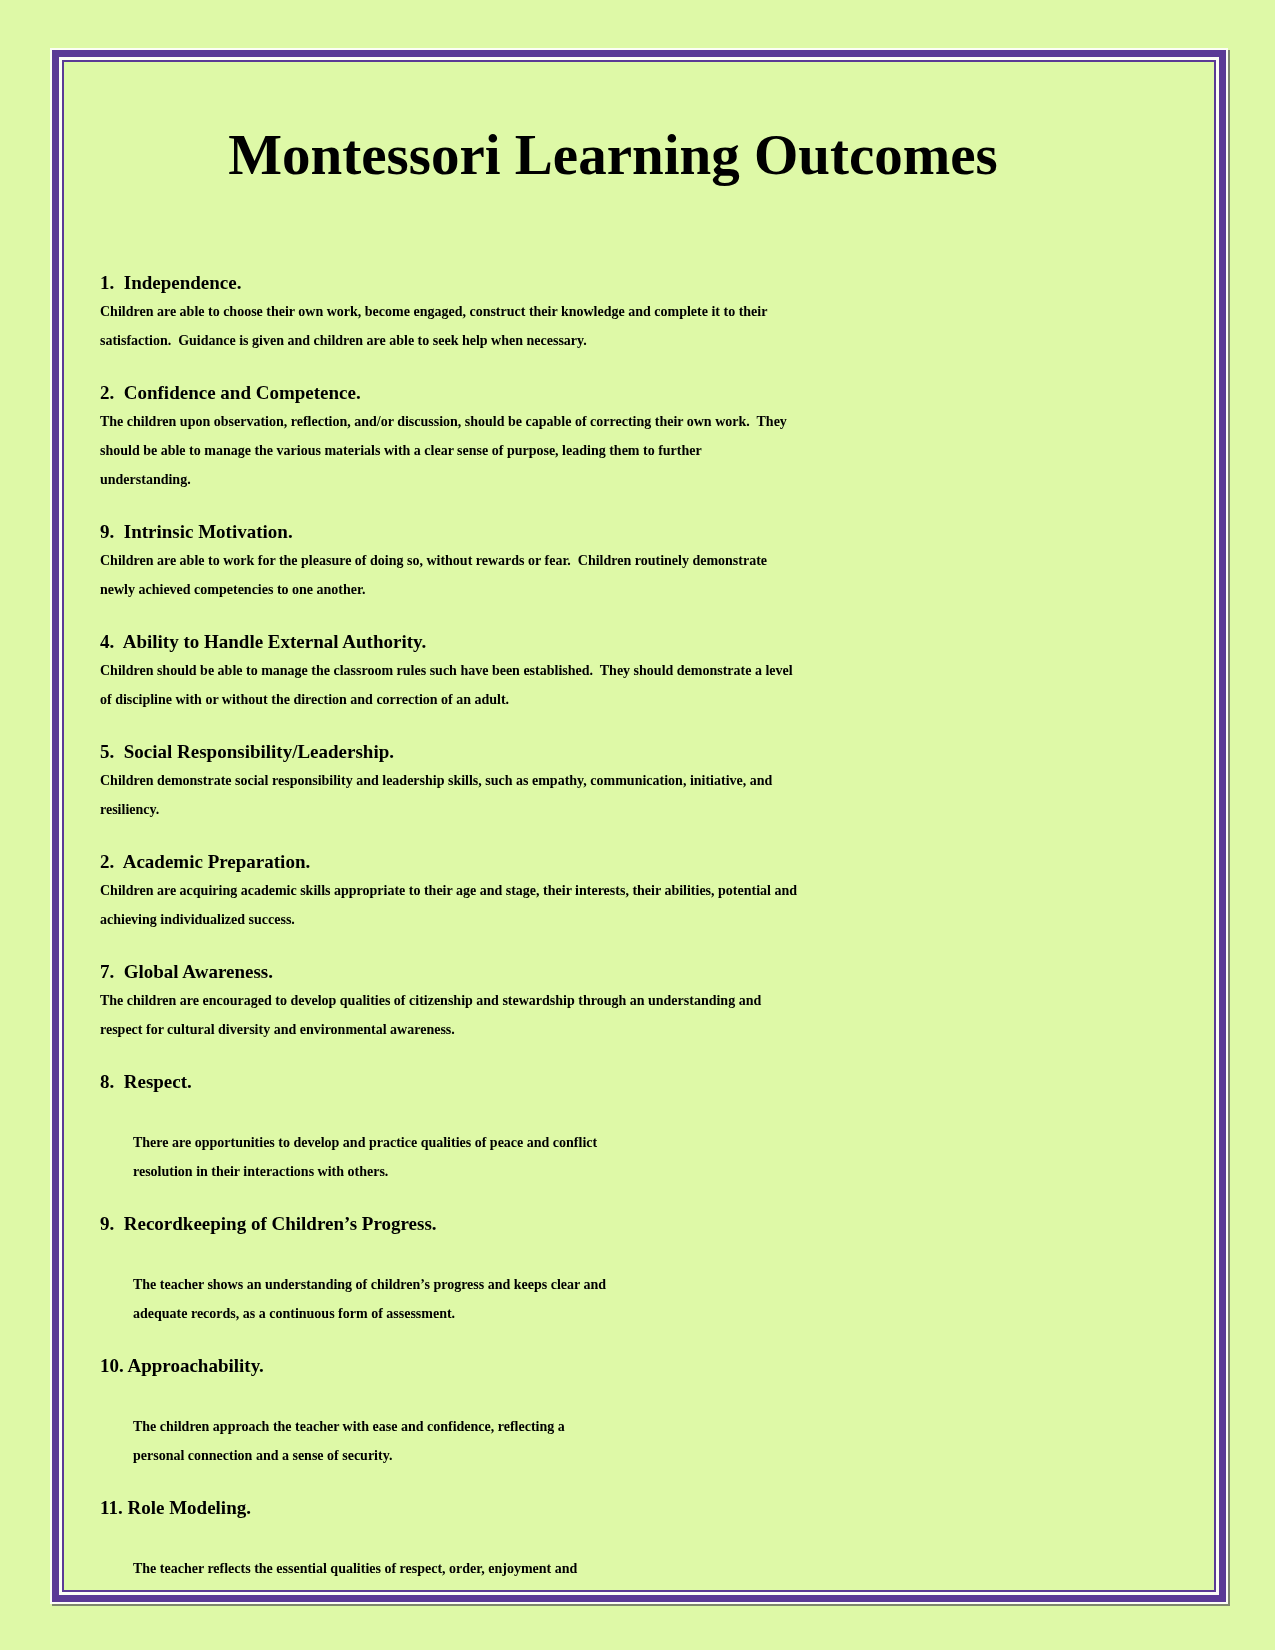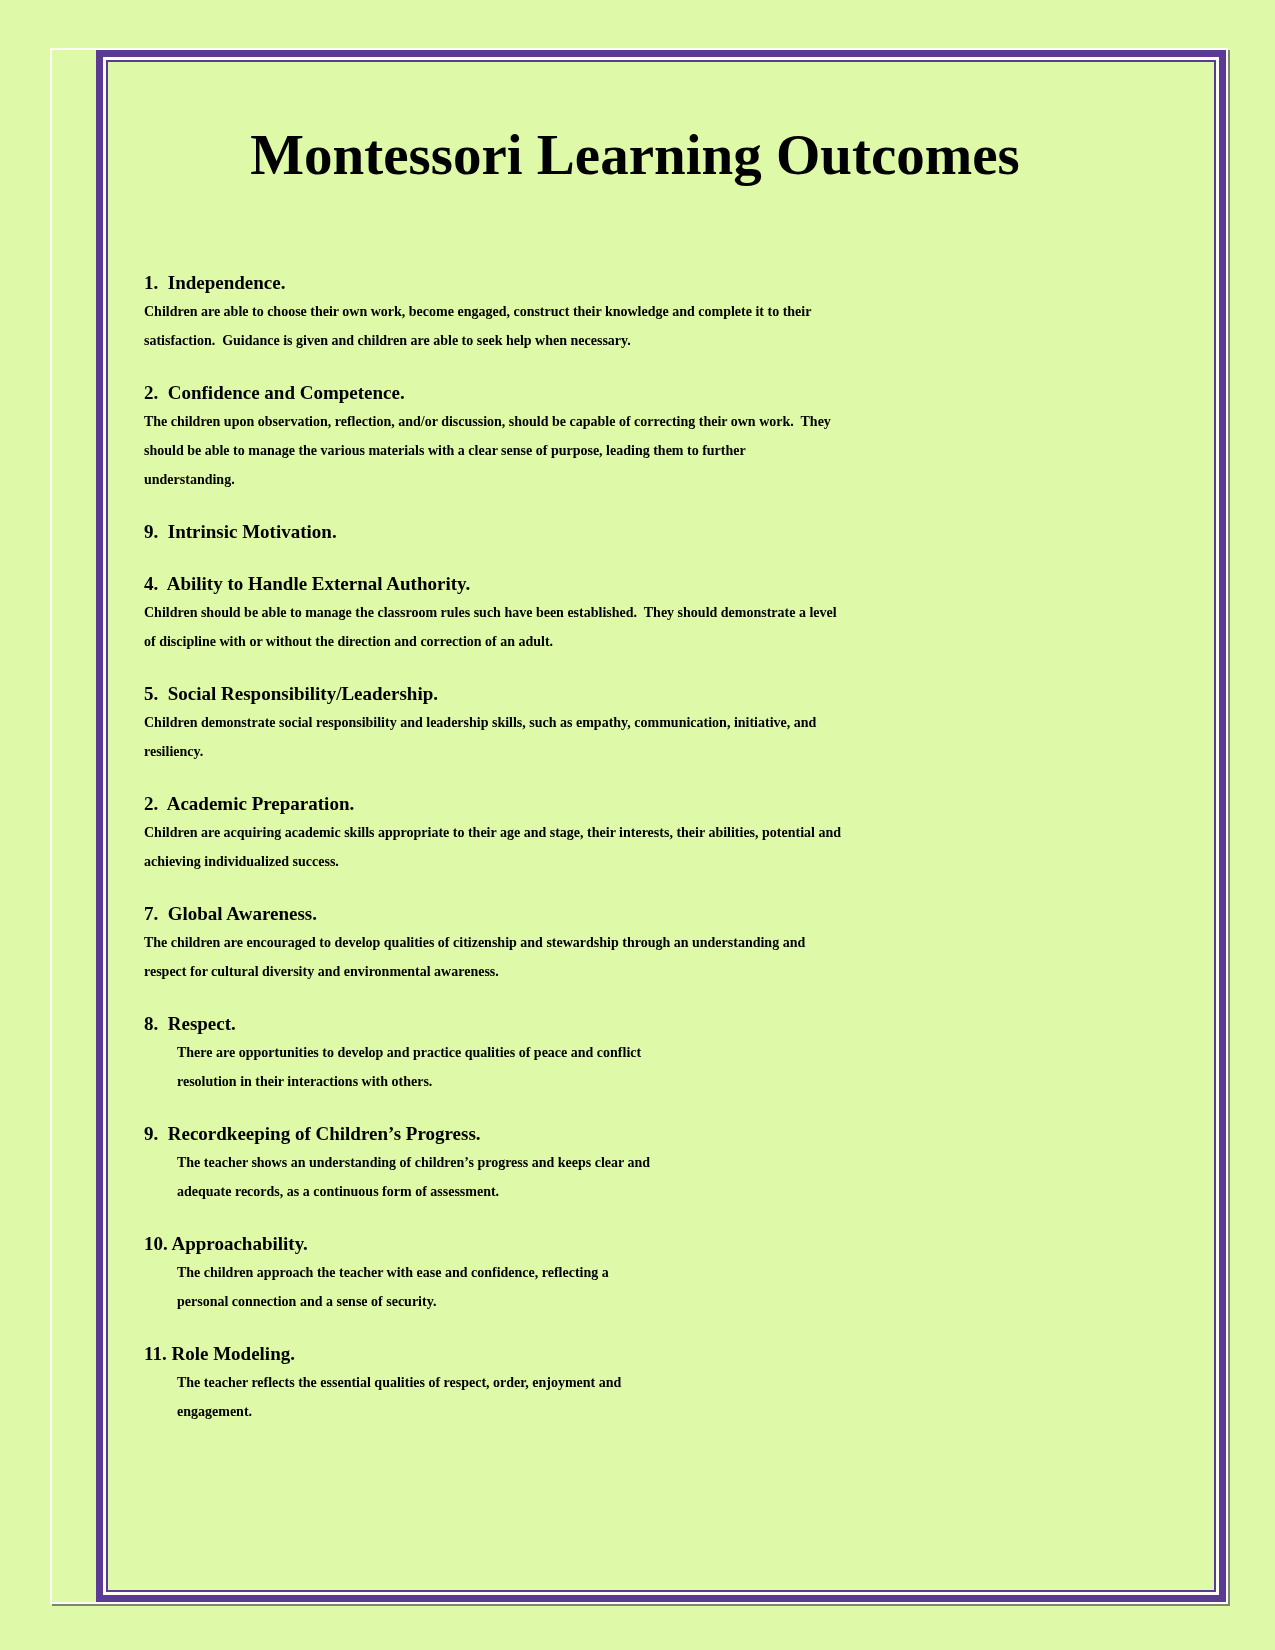--- a/index.html
+++ b/index.html
@@ -15,21 +15,20 @@
   }
   .frame {
     position: absolute;
     left: 50px;
     top: 48px;
     width: 1178px;
     height: 1556px;
     border: 2px solid #fcfef5;
     box-shadow: 2px 2px 0 rgba(85,85,85,0.7);
     background: #def9a7;
-    padding-left: 44px;
   }
   .frame-band   { width: 100%; height: 100%; border: 7px solid #5b3a96; }
   .frame-gap    { width: 100%; height: 100%; border: 3px solid #fcfef5; }
   .frame-inner  { width: 100%; height: 100%; border: 2px solid #5b3a96; overflow: hidden; }
   .content {
     padding: 30px 88px 0 36px;
   }
   .doc-title {
     font-size: 57px;
     font-weight: bold;
@@ -47,21 +46,21 @@
     margin: 0;
     white-space: pre-wrap;
   }
   .section p {
     font-size: 14px;
     line-height: 29px;
     margin: 0;
     white-space: pre-wrap;
     font-weight: bold;
   }
-  .section p.indent { padding-left: 33px; }
+  .section p.indent { padding-left: 33px; margin-top: 32px; }
 </style>
 </head>
 <body>
 
 <div class="frame">
   <div class="frame-band">
     <div class="frame-gap">
       <div class="frame-inner">
         <div class="content">
 
@@ -75,20 +74,22 @@
 
           <div class="section">
             <h2>2.  Confidence and Competence.</h2>
             <p>The children upon observation, reflection, and/or discussion, should be capable of correcting their own work.  They
 should be able to manage the various materials with a clear sense of purpose, leading them to further
 understanding.</p>
           </div>
 
           <div class="section">
             <h2>9.  Intrinsic Motivation.</h2>
+            <p>Children are able to work for the pleasure of doing so, without rewards or fear.  Children routinely demonstrate
+newly achieved competencies to one another.</p>
           </div>
 
           <div class="section">
             <h2>4.  Ability to Handle External Authority.</h2>
             <p>Children should be able to manage the classroom rules such have been established.  They should demonstrate a level
 of discipline with or without the direction and correction of an adult.</p>
           </div>
 
           <div class="section">
             <h2>5.  Social Responsibility/Leadership.</h2>

